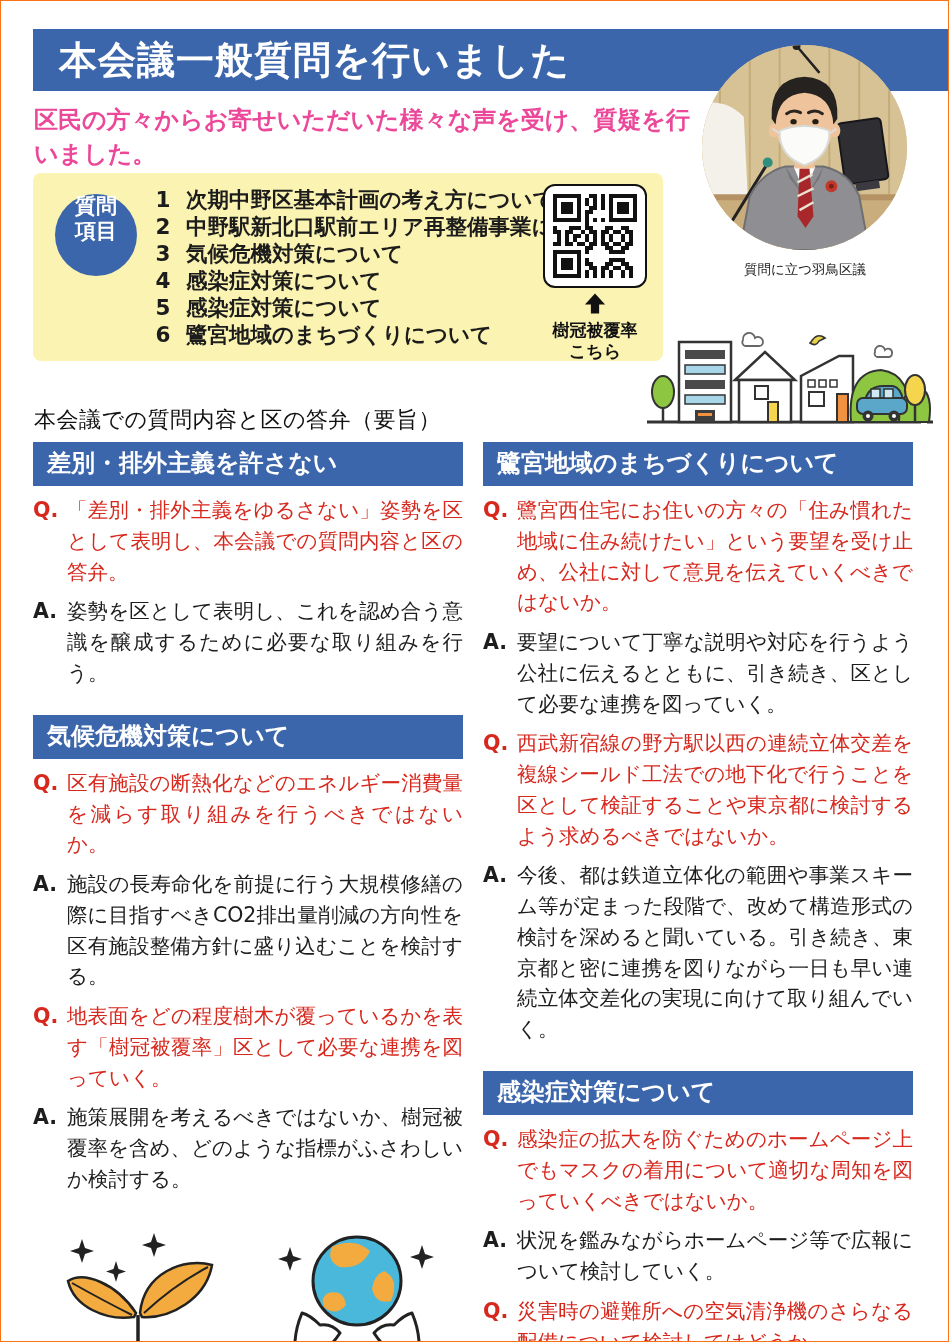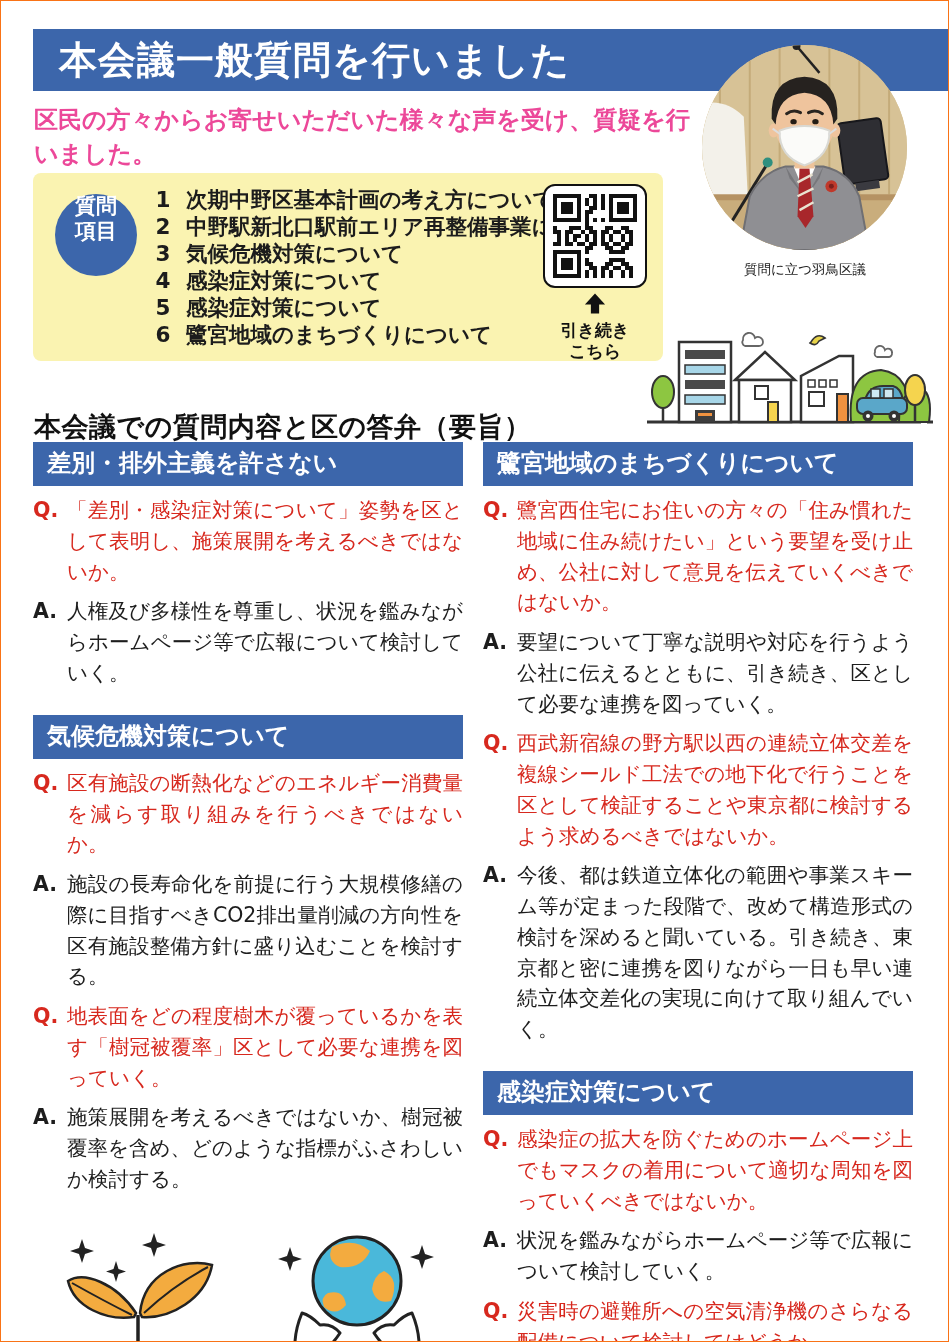--- a/index.html
+++ b/index.html
@@ -25,21 +25,21 @@
   .qlist .row{display:flex;height:27px;align-items:center;}
   .qlist .num{width:16px;text-align:center;margin-right:15px;flex:none;}
   .qr-area{position:absolute;left:504px;top:11px;width:116px;text-align:center;}
   .qr-box{width:100px;height:100px;background:#fff;border:2.5px solid #111;border-radius:12px;margin:0 auto;display:flex;align-items:center;justify-content:center;}
   .qr-box svg{width:84px;height:84px;shape-rendering:crispEdges;}
   .up-arrow{margin:5px auto 2px;width:22px;height:21px;}
   .qr-caption{font-size:17px;font-weight:700;line-height:1.25;color:#111;}
   
   .town{position:absolute;left:642px;top:327px;width:292px;height:100px;}
   
-  .section-heading{position:absolute;left:33px;top:386px;font-size:27px;font-weight:700;color:#111;letter-spacing:0.5px;white-space:nowrap;}
+  .section-heading{position:absolute;left:33px;top:386px;font-size:22px;font-weight:400;color:#111;letter-spacing:0.5px;white-space:nowrap;}
   
   .columns{position:absolute;left:32px;top:441px;width:880px;display:flex;gap:20px;}
   .col{width:430px;flex:none;}
   .section{margin-bottom:26px;}
   .sec-header{background:#3c66ab;color:#fff;font-weight:700;font-size:24px;line-height:1.34;padding:5px 14px 7px;}
   .qa{display:flex;margin-top:9px;font-size:20.5px;line-height:1.5;}
   .qa .lbl{width:34px;flex:none;font-weight:700;}
   .qa .txt{flex:1;text-align:justify;}
   .qa.q{color:#d7281e;}
   .qa.a{color:#1d1d1d;}
@@ -277,21 +277,21 @@
               <rect x="14" y="20" width="1" height="1"></rect>
               <rect x="17" y="20" width="1" height="1"></rect>
               <rect x="19" y="20" width="1" height="1"></rect>
             </g>
         </svg>
       </div>
       <svg class="up-arrow" viewBox="0 0 24 22">
         <path d="M12 0 L23 12 H16.5 V22 H7.5 V12 H1 Z" fill="#111"></path>
       </svg>
       <div class="qr-caption">
-        <span>引き続き</span><br>
+        <span>樹冠被覆率</span><br>
         <span>こちら</span>
       </div>
     </div>
   </div>
 
   <svg class="town" viewBox="0 0 292 100">
     <line x1="4" y1="94" x2="278" y2="94" stroke="#333" stroke-width="3"></line>
     <line x1="284" y1="94" x2="290" y2="94" stroke="#333" stroke-width="3"></line>
     <line x1="20" y1="94" x2="20" y2="76" stroke="#333" stroke-width="2.5"></line>
     <ellipse cx="20" cy="64" rx="11" ry="16" fill="#8dc641" stroke="#333" stroke-width="2"></ellipse>
@@ -333,25 +333,25 @@
 
   <div class="columns">
 
     <div class="col">
       <div class="section">
         <div class="sec-header">
           <span>差別・排外主義を許さない</span><br>
         </div>
         <div class="qa q">
             <span class="lbl">Q.</span>
-            <span class="txt">「差別・感染症対策について」姿勢を区として表明し、施策展開を考えるべきではないか。</span>
-          </div>
-        <div class="qa a">
-            <span class="lbl">A.</span>
-            <span class="txt">人権及び多様性を尊重し、状況を鑑みながらホームページ等で広報について検討していく。</span>
+            <span class="txt">「差別・排外主義をゆるさない」姿勢を区として表明し、本会議での質問内容と区の答弁。</span>
+          </div>
+        <div class="qa a">
+            <span class="lbl">A.</span>
+            <span class="txt">姿勢を区として表明し、これを認め合う意識を醸成するために必要な取り組みを行う。</span>
           </div>
       </div>
 
       <div class="section">
         <div class="sec-header">
           <span>気候危機対策について</span>
         </div>
         <div class="qa q">
             <span class="lbl">Q.</span>
             <span class="txt">区有施設の断熱化などのエネルギー消費量を減らす取り組みを行うべきではないか。</span>

